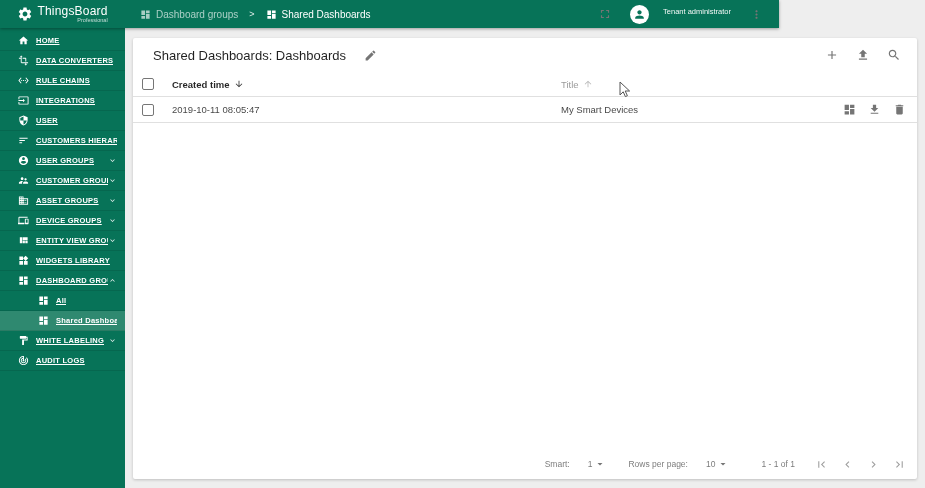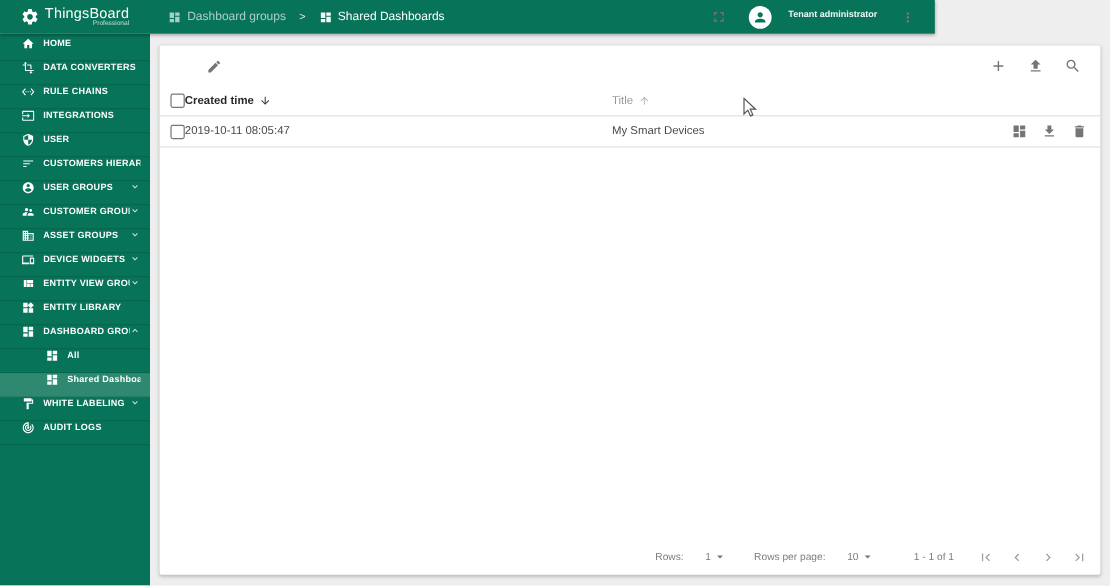--- a/index.html
+++ b/index.html
@@ -20,29 +20,30 @@
     display:flex;align-items:center;color:#fff;z-index:5;box-shadow:0 1px 3px rgba(0,0,0,.35);
   }
   .logo-zone{width:125px;height:28px;display:flex;align-items:center;justify-content:center;gap:4px;flex:none;}
   .logo-text{display:flex;flex-direction:column;line-height:1;}
   .logo-name{font-size:12px;font-weight:400;letter-spacing:.2px;}
   .logo-tag{font-size:5.5px;opacity:.75;text-align:right;margin-top:1px;}
   .breadcrumb{display:flex;align-items:center;gap:7px;margin-left:15px;font-size:10px;}
   .crumb{display:flex;align-items:center;gap:5px;}
   .crumb.muted{opacity:.65;}
   .crumb-sep{font-size:9px;opacity:.9;margin:0 4px;}
-  .topbar-right{margin-left:auto;display:flex;align-items:center;gap:14px;padding-right:12px;font-weight:bold;}
+  .topbar-right{margin-left:auto;display:flex;align-items:center;gap:14px;padding-right:12px;}
   .avatar{width:19px;height:19px;border-radius:50%;background:#fff;display:flex;align-items:center;justify-content:center;}
   .avatar svg{fill:var(--primary);}
   .user-name{font-size:7.5px;color:#fff;opacity:.95;align-self:flex-start;margin-top:4px;}
   
   .sidebar{position:absolute;top:28px;left:0;width:125px;height:460px;background:var(--primary);padding-top:3px;}
   .sitem{
-    height:20px;display:flex;align-items:flex-start;padding:0 8px 0 18px;color:#fff;cursor:pointer;
+    height:20px;display:flex;align-items:center;padding:0 8px 0 18px;color:#fff;cursor:pointer;
     border-bottom:1px solid rgba(0,0,0,.10);
+    text-decoration:underline;
   }
   .sitem .ic{width:11px;height:11px;flex:none;}
   .slabel{font-size:7.5px;font-weight:700;letter-spacing:.25px;margin-left:7px;white-space:nowrap;overflow:hidden;}
   .chev{margin-left:auto;width:9px !important;height:9px !important;opacity:.9;}
   .sitem.sub{padding-left:38px;}
   .sitem.selected{background:var(--selected);}
   
   .main{position:absolute;top:28px;left:125px;width:800px;height:460px;background:var(--page-bg);}
   .card{
     position:absolute;left:8px;top:10px;width:784px;height:441px;background:var(--card-bg);
@@ -52,22 +53,22 @@
   .card-title{font-size:13px;color:rgba(0,0,0,.87);}
   .edit-btn{margin-left:14px;cursor:pointer;}
   .card-head-actions{margin-left:auto;display:flex;align-items:center;gap:9px;}
   .ibtn{width:22px;height:22px;display:flex;align-items:center;justify-content:center;cursor:pointer;}
   .ibtn svg{fill:var(--icon-gray);}
   
   .thead,.trow{display:flex;align-items:center;padding:0 10px 0 9px;}
   .thead{height:25px;border-bottom:1px solid var(--border);}
   .trow{height:26px;border-bottom:1px solid var(--border);}
   .cbx{width:12px;height:12px;border:1.5px solid #767676;border-radius:2px;flex:none;cursor:pointer;}
-  .col-time{width:356px;display:flex;align-items:center;gap:4px;}
-  .col-title{flex:1;display:flex;align-items:center;gap:4px;}
+  .col-time{width:356px;display:flex;align-items:center;gap:4px;margin-left:18px;}
+  .col-title{flex:1;display:flex;align-items:center;gap:4px;margin-left:33px;}
   .th-label{font-size:9.5px;font-weight:700;color:rgba(0,0,0,.85);}
   .th-label.muted{color:rgba(0,0,0,.42);font-weight:400;}
   .sort-ic{fill:rgba(0,0,0,.8);}
   .sort-ic.faded{fill:rgba(0,0,0,.28);}
   .cell{font-size:9.5px;color:rgba(0,0,0,.74);}
   .row-actions{display:flex;align-items:center;gap:9px;margin-left:auto;}
   .row-actions .ibtn{width:16px;height:16px;}
   .spacer{flex:1;}
   
   .pager{
@@ -302,39 +303,39 @@
       </svg>
     <span class="slabel">ASSET GROUPS</span>
     <svg class="ic chev">
         <use href="#i-chev-dn"></use>
       </svg>
   </div>
   <div class="sitem">
     <svg class="ic">
         <use href="#i-devices"></use>
       </svg>
-    <span class="slabel">DEVICE WIDGETS</span>
+    <span class="slabel">DEVICE GROUPS</span>
     <svg class="ic chev">
         <use href="#i-chev-dn"></use>
       </svg>
   </div>
   <div class="sitem">
     <svg class="ic">
         <use href="#i-quilt"></use>
       </svg>
     <span class="slabel">ENTITY VIEW GROUPS</span>
     <svg class="ic chev">
         <use href="#i-chev-dn"></use>
       </svg>
   </div>
   <div class="sitem">
     <svg class="ic">
         <use href="#i-widgets"></use>
       </svg>
-    <span class="slabel">ENTITY LIBRARY</span>
+    <span class="slabel">WIDGETS LIBRARY</span>
   </div>
   <div class="sitem">
     <svg class="ic">
         <use href="#i-dash"></use>
       </svg>
     <span class="slabel">DASHBOARD GROUPS</span>
     <svg class="ic chev">
         <use href="#i-chev-up"></use>
       </svg>
   </div>
@@ -363,20 +364,21 @@
     <svg class="ic">
         <use href="#i-track"></use>
       </svg>
     <span class="slabel">AUDIT LOGS</span>
   </div>
 </div>
 
 <div class="main">
   <div class="card">
     <div class="card-head">
+      <span class="card-title">Shared Dashboards: Dashboards</span>
       <div class="ibtn edit-btn">
         <svg width="13" height="13">
             <use href="#i-edit"></use>
           </svg>
       </div>
       <div class="card-head-actions">
         <div class="ibtn">
           <svg width="14" height="14">
               <use href="#i-plus"></use>
             </svg>
@@ -433,21 +435,21 @@
           <svg width="13" height="13">
               <use href="#i-delete"></use>
             </svg>
         </div>
       </div>
     </div>
 
     <div class="spacer"></div>
 
     <div class="pager">
-      <span>Rows:</span>
+      <span>Smart:</span>
       <div class="pg-select">
         <span>1</span>
         <svg width="12" height="12">
             <use href="#i-drop"></use>
           </svg>
       </div>
       <span>Rows per page:</span>
       <div class="pg-select">
         <span>10</span>
         <svg width="12" height="12">

